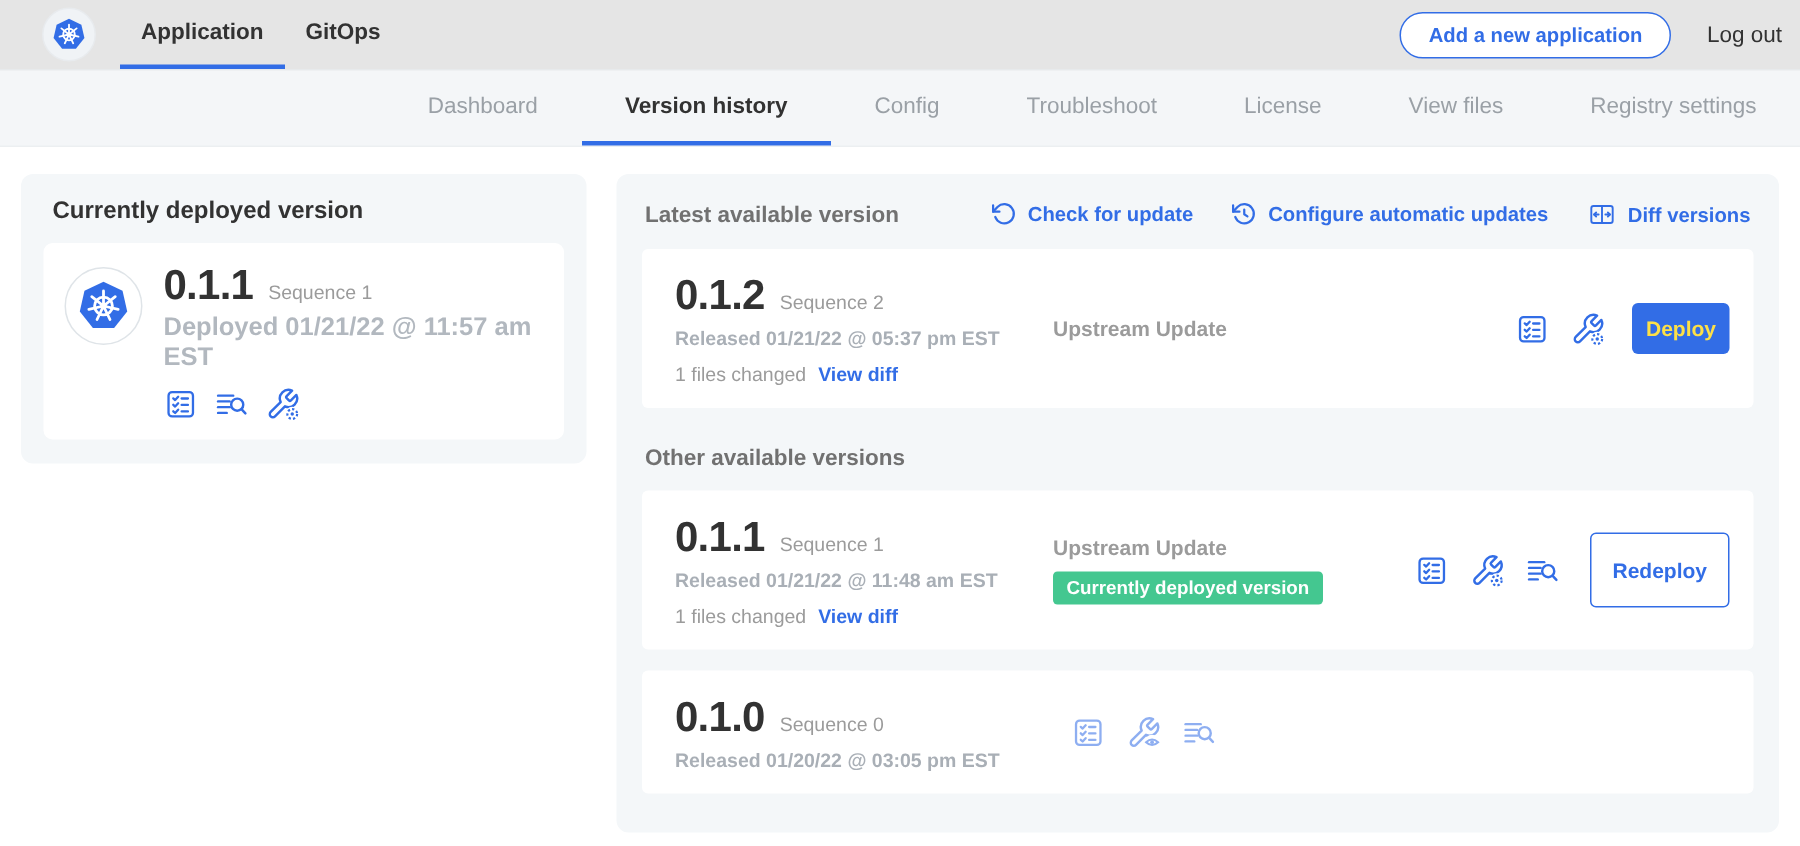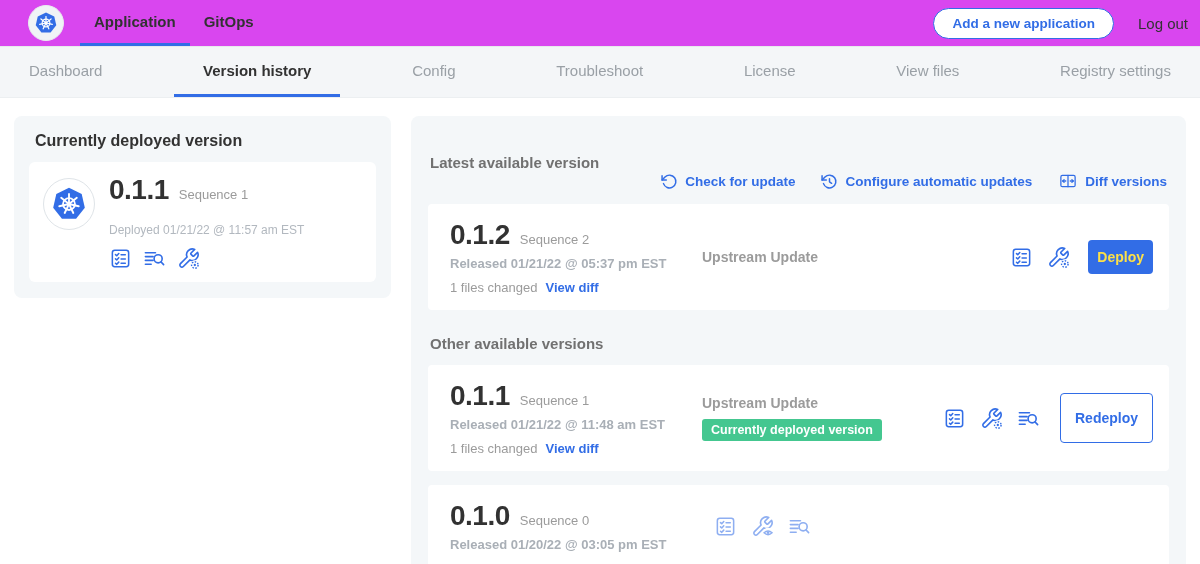--- a/index.html
+++ b/index.html
@@ -10,63 +10,63 @@
     --light-muted:#a9afb6;
     --panel-bg:#f4f7f9;
     --green:#44c790;
     --badge-gray:#b4bac0;
   }
   *{margin:0;padding:0;box-sizing:border-box;}
   html,body{width:1200px;height:564px;background:#fff;
     font-family:"Liberation Sans","DejaVu Sans",sans-serif;color:var(--dark);overflow:hidden;}
 
   
-  .app-header{height:46px;display:flex;align-items:stretch;padding-left:28px;background:#d946ef;}
+  .app-header{height:46px;display:flex;align-items:stretch;padding-left:28px;background:#e5e5e5;}
   .logo-circle{width:36px;height:36px;border-radius:50%;background:#f0f3f6;border:1px solid #e8ebee;
     display:flex;align-items:center;justify-content:center;align-self:center;}
   .hdr-tabs{display:flex;margin-left:16px;}
   .hdr-tab{display:flex;align-items:center;padding:0 14px;font-size:15px;font-weight:700;
     color:var(--dark);cursor:pointer;border-bottom:3px solid transparent;}
   .hdr-tab.inactive{font-weight:700;color:var(--dark);}
   .hdr-tab.active{border-bottom-color:var(--blue);}
   .hdr-spacer{flex:1;}
   .add-app-btn{align-self:center;margin-right:24px;padding:7px 18px;border:1px solid var(--blue);
     border-radius:17px;background:#fff;color:var(--blue);font-size:13.5px;font-weight:700;cursor:pointer;
     font-family:inherit;}
   .logout{align-self:center;margin-right:12px;font-size:15px;color:var(--dark);cursor:pointer;}
 
   
   .subnav{height:52px;background:#f4f6f8;border-top:1px solid #e7eaec;border-bottom:1px solid #eceff1;
-    display:flex;justify-content:space-between;}
+    display:flex;justify-content:flex-end;}
   .subnav-item{display:flex;align-items:center;padding:0 29px;font-size:15px;color:#9aa0a6;
     cursor:pointer;border-bottom:3px solid transparent;}
   .subnav-item.active{color:var(--dark);font-weight:700;border-bottom-color:var(--blue);}
 
   
   .main{display:flex;align-items:flex-start;gap:20px;padding:18px 14px 0 14px;}
 
   .deployed-card{width:377px;background:var(--panel-bg);border-radius:8px;padding:14px 15px 16px;}
   .deployed-card h2{font-size:16px;font-weight:700;margin:2px 0 12px 6px;}
   .deployed-inner{background:#fff;border-radius:6px;padding:12px 14px;display:flex;gap:14px;}
   .big-logo{width:52px;height:52px;border-radius:50%;background:#fff;border:1px solid #dfe4e8;
     display:flex;align-items:center;justify-content:center;flex:0 0 52px;margin-top:4px;}
   .ver-line{display:flex;align-items:baseline;gap:10px;}
   .ver-big{font-size:28px;font-weight:700;letter-spacing:-.5px;color:var(--dark);}
   .seq{font-size:13px;color:var(--muted);}
-  .deployed-at{font-size:12px;font-weight:400;color:#b2b8bf;margin-top:17px;}
+  .deployed-at{font-size:17px;font-weight:700;color:#b2b8bf;margin-top:2px;}
   .icon-row{display:flex;align-items:center;gap:11px;margin-top:10px;}
   .ic{width:23px;height:23px;color:var(--blue);cursor:pointer;display:inline-flex;}
   .ic svg{width:100%;height:100%;}
   .ic.muted{opacity:.55;}
 
   
   .right-panel{flex:1;background:var(--panel-bg);border-radius:8px;padding:14px 17px 26px;}
   .panel-head{display:flex;align-items:center;margin:4px 2px 14px;}
   .panel-title{font-size:15px;font-weight:600;color:var(--gray-head);}
-  .panel-actions{margin-left:auto;display:flex;align-items:center;gap:26px;margin-top:38px;}
+  .panel-actions{margin-left:auto;display:flex;align-items:flex-start;gap:26px;}
   .action-link{display:flex;align-items:center;gap:7px;color:var(--blue);font-size:13.5px;
     font-weight:700;cursor:pointer;}
   .action-link svg{width:17px;height:17px;}
   .action-link .diff-ic{width:20px;height:18px;}
 
   .version-row{background:#fff;border-radius:4px;padding:15px 14px 15px 22px;display:flex;align-items:center;}
   .col-ver{flex:0 0 252px;}
   .released{font-size:13px;font-weight:600;color:var(--light-muted);margin-top:5px;}
   .files-line{font-size:13px;color:var(--muted);margin-top:9px;display:flex;gap:8px;align-items:center;}
   .view-diff{color:var(--blue);font-weight:700;cursor:pointer;}

